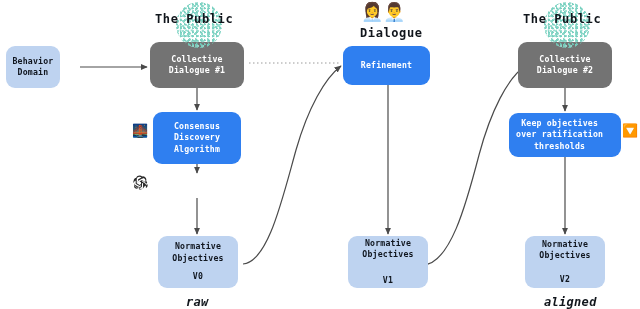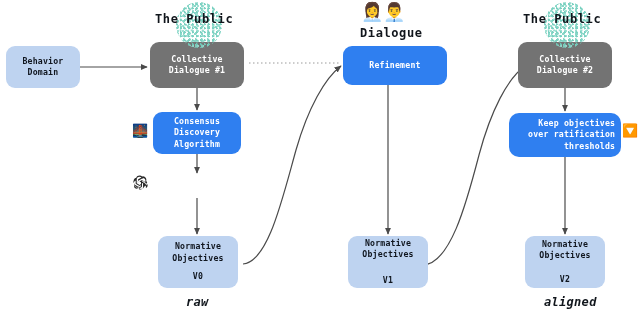--- a/index.html
+++ b/index.html
@@ -25,21 +25,21 @@
     font-family:"DejaVu Sans Mono","Liberation Mono",monospace;
     font-size:8.2px;
     line-height:11.5px;
     letter-spacing:0.2px;
     font-weight:bold;
     white-space:pre-line;
   }
   .node.light{background:#bed3f0;color:#10161f;}
   .node.blue{background:#2f7ff0;color:#ffffff;}
   .node.teal{background:#737373;color:#ffffff;}
-  .node.leftalign{align-items:flex-start;text-align:right;padding-left:19px;border-radius:10px;}
+  .node.leftalign{align-items:flex-start;text-align:center;padding-left:7px;}
 
   .grouphdr{
     position:absolute;
     font-family:"DejaVu Sans Mono","Liberation Mono",monospace;
     font-size:12px;
     font-weight:bold;
     color:#11161c;
     letter-spacing:0.6px;
     white-space:nowrap;
     z-index:3;
@@ -123,44 +123,44 @@
   <div class="grouphdr" style="left:523px;top:12px;">The Public</div>
 
   <div class="emoji" style="left:132px;top:124px;font-size:13px;">🌉</div>
 
   <svg class="icon-svg" viewBox="0 0 24 24" style="left:131px;top:174px;width:17px;height:17px;">
     <path fill="#2a2a2a" d="M12 2.2c-2.1 0-3.9 1.3-4.6 3.1a4.9 4.9 0 0 0-3.3 2.4 4.9 4.9 0 0 0 .6 5.7 4.9 4.9 0 0 0 .5 3.7 4.9 4.9 0 0 0 5.3 2.3A4.9 4.9 0 0 0 14.2 21a4.9 4.9 0 0 0 4.7-3.4 4.9 4.9 0 0 0 3.2-2.4 4.9 4.9 0 0 0-.6-5.7 4.9 4.9 0 0 0-.5-3.7A4.9 4.9 0 0 0 15.7 3.4 4.9 4.9 0 0 0 12 2.2zm0 1.6c1.1 0 2.1.4 2.8 1.1l-.2.1-4.3 2.5a.8.8 0 0 0-.4.7v5.9l-1.8-1.1V7.3c0-1.9 1.6-3.5 3.9-3.5zm4.6 2c1.6 0 3.1 1 3.6 2.5.4 1 .3 2.1-.2 3.1l-.1-.1-4.3-2.5a.8.8 0 0 0-.8 0L9.7 12V9.9l4.3-2.5c.8-.5 1.7-.7 2.6-.6zM6.6 8.3v5.1c0 .3.2.6.4.7l5.1 3-1.8 1-4.3-2.5c-1.7-1-2.3-3.2-1.3-4.9.4-.7 1.1-1.3 1.9-1.7v-.7zm10.9 2.3 4.2 2.4c1.7 1 2.3 3.2 1.3 4.9-.4.8-1.1 1.4-2 1.7v-5.2c0-.3-.2-.6-.4-.7l-5.1-3 1.8-1zM12 10.6l2.1 1.2v2.4L12 15.4l-2.1-1.2v-2.4L12 10.6zm3.2 1.9 1.8 1v5c0 1.9-1.6 3.5-3.6 3.5-1.1 0-2.1-.4-2.8-1.2l.2-.1 4.3-2.5a.8.8 0 0 0 .4-.7v-5zm-1.3 3.1v2.1l-4.3 2.5c-1.7 1-3.8.4-4.8-1.2-.5-.8-.6-1.8-.4-2.7l.2.1 4.3 2.5c.2.1.6.1.8 0l4.2-3.3z"></path>
   </svg>
 
   <div class="emoji" style="left:622px;top:124px;font-size:13px;">🔽</div>
 
-  <div class="node light" style="left:6px;top:46px;width:74px;height:42px;">
+  <div class="node light" style="left:6px;top:46px;width:54px;height:42px;">
     <span>Behavior
 Domain</span>
   </div>
 
   <div class="node teal" style="left:150px;top:42px;width:94px;height:46px;">
     <span>Collective
 Dialogue #1</span>
   </div>
 
-  <div class="node blue" style="left:153px;top:112px;width:88px;height:42px;">
+  <div class="node blue" style="left:153px;top:112px;width:88px;height:52px;">
     <span>Consensus
 Discovery
 Algorithm</span>
   </div>
 
 
   <div class="node light" style="left:158px;top:236px;width:80px;height:52px;">
     <span>Normative
 Objectives</span>
     <span style="margin-top:7px;">V0</span>
   </div>
 
-  <div class="node blue" style="left:343px;top:46px;width:104px;height:39px;">
+  <div class="node blue" style="left:343px;top:46px;width:87px;height:39px;">
     <span>Refinement</span>
   </div>
 
   <div class="node light" style="left:348px;top:236px;width:80px;height:52px;">
     <span>Normative
 Objectives</span>
     <span style="margin-top:14px;">V1</span>
   </div>
 
   <div class="node teal" style="left:518px;top:42px;width:94px;height:46px;">

